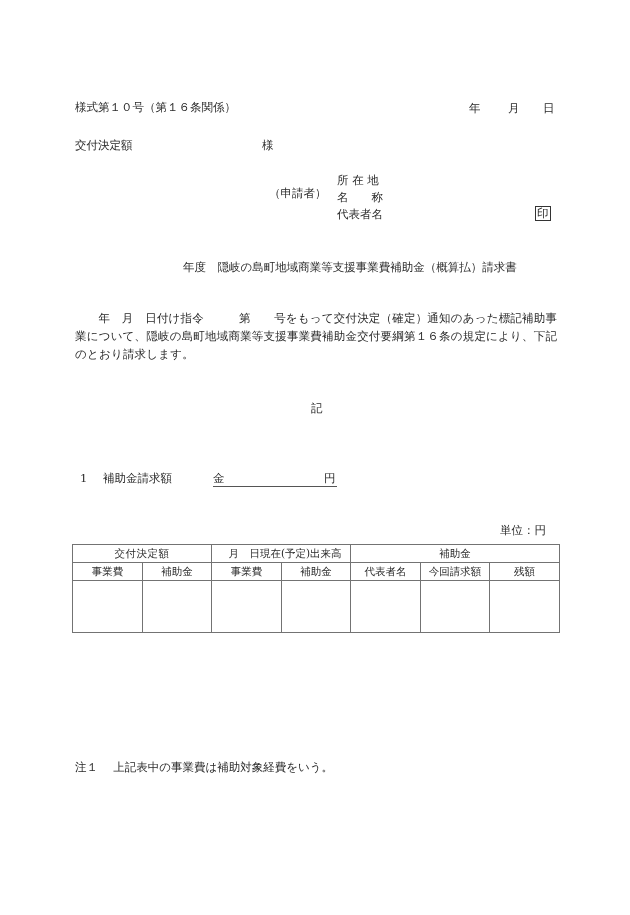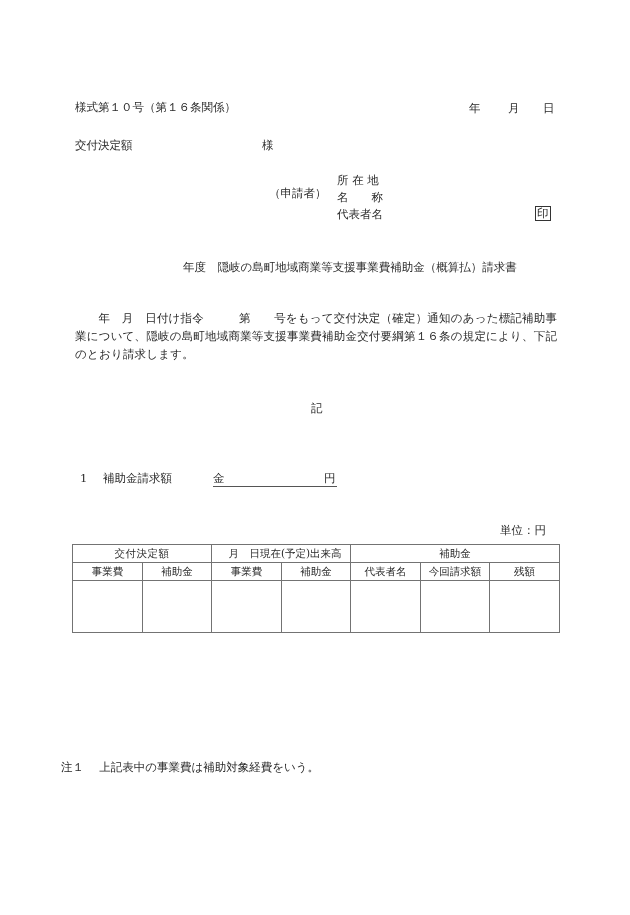--- a/index.html
+++ b/index.html
@@ -93,13 +93,13 @@
     <td></td>
     <td></td>
     <td></td>
     <td></td>
     <td></td>
     <td></td>
   </tr>
 </tbody>
   </table>
 
-<div class="abs" style="left:61px; top:760px;">注１　 上記表中の事業費は補助対象経費をいう。</div>
+<div class="abs" style="left:75px; top:760px;">注１　 上記表中の事業費は補助対象経費をいう。</div>
 
 </body></html>

